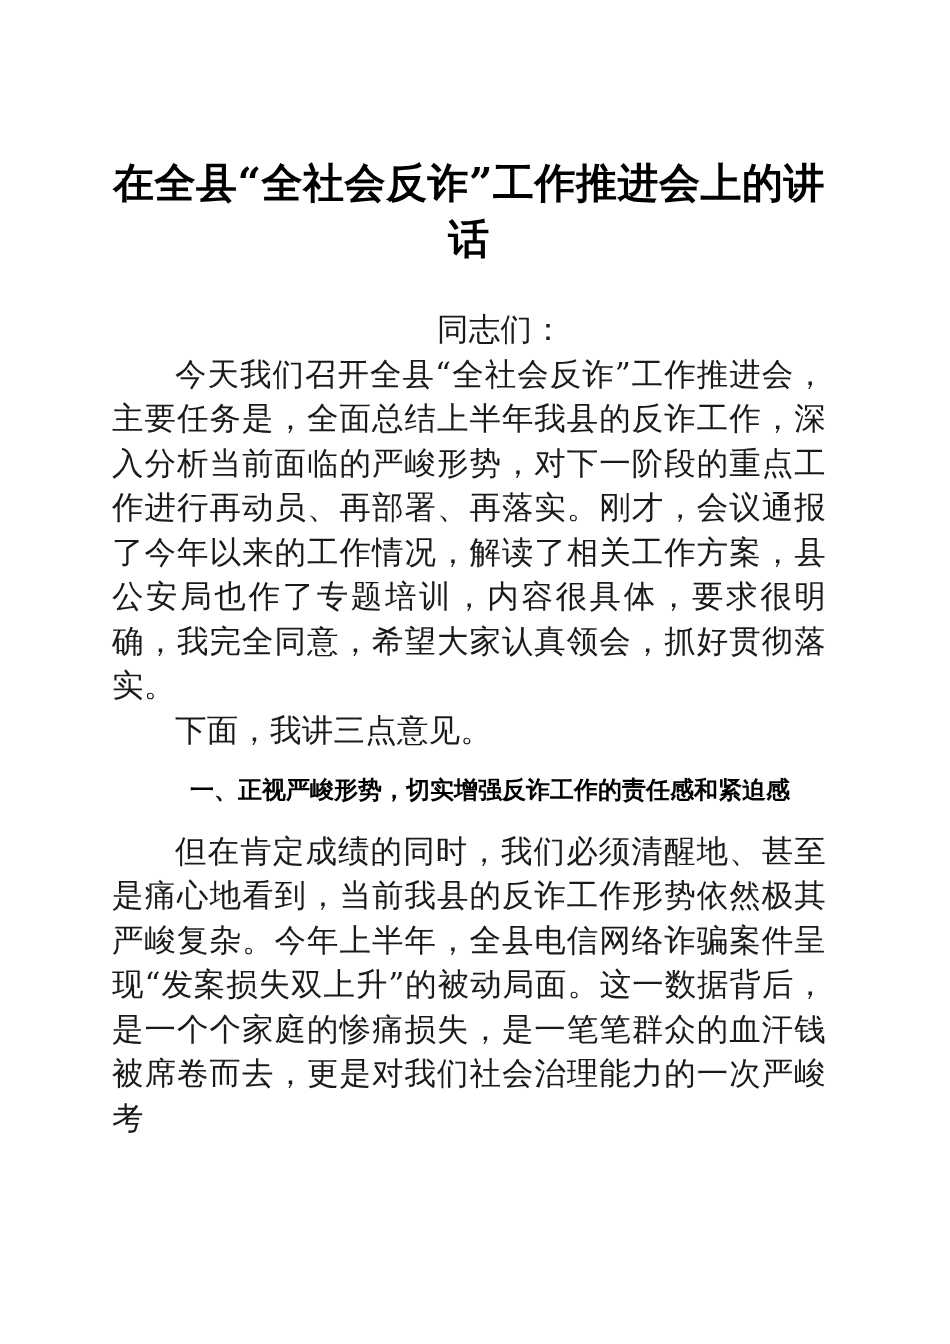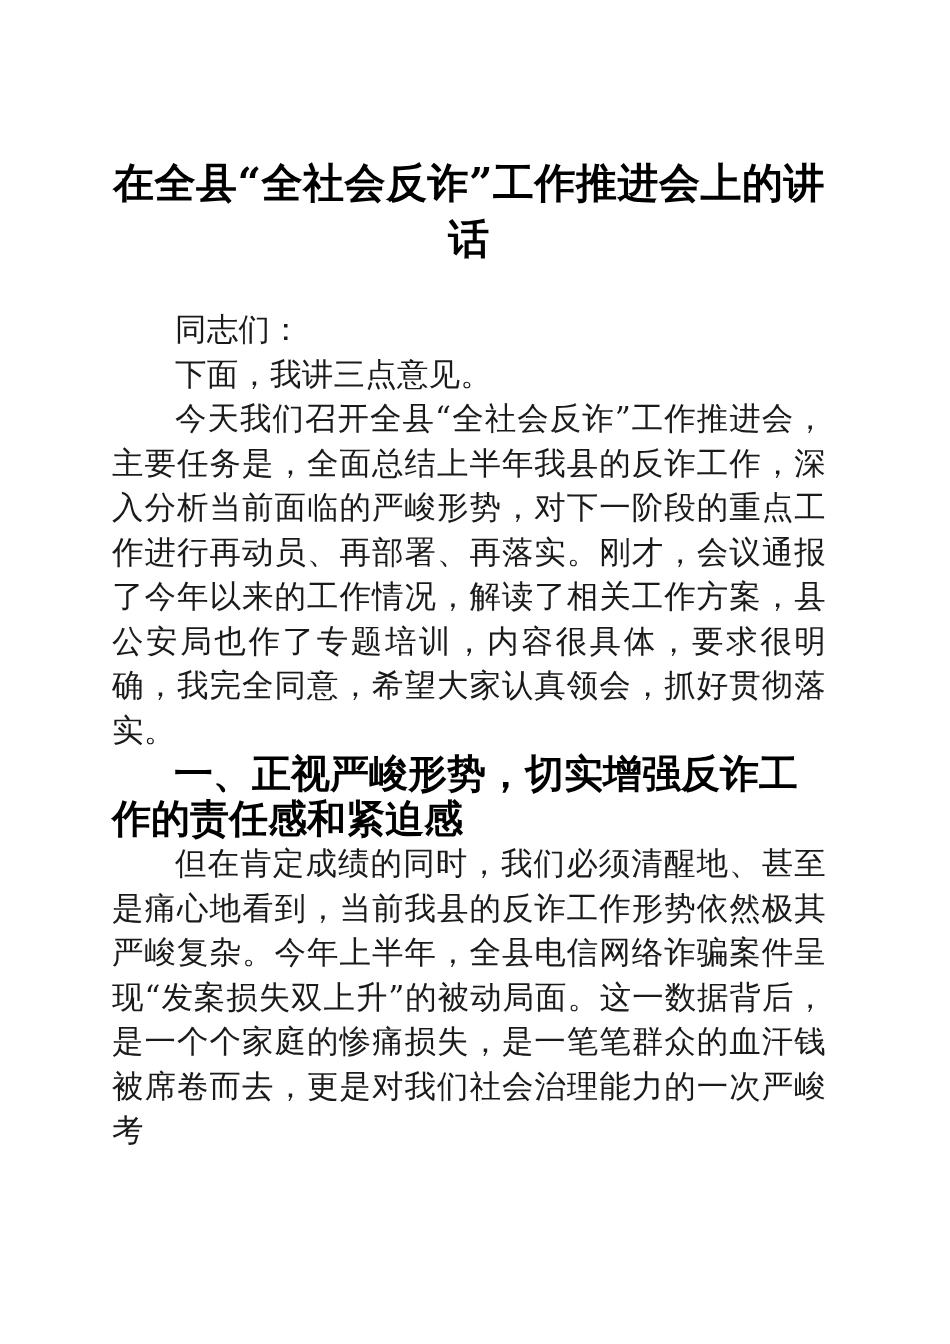--- a/index.html
+++ b/index.html
@@ -60,58 +60,58 @@
     color: #1a1a1a;
     text-align: justify;
     text-justify: inter-ideograph;
     text-indent: 63px;
     word-break: break-all;
     letter-spacing: 0.2px;
   }
 
   
   .para.salutation {
-    text-align: left;
+    text-align: center;
   }
 
   
   .para.short {
     text-align: left;
   }
 
   
   .section-heading {
-    margin: 0;
+    margin: 16px;
     padding: 0;
     font-family: Liberation Sans, sans-serif;
     font-weight: 700;
-    font-size: 39px;
+    font-size: 24px;
     line-height: 44.5px;
     color: #000000;
     text-indent: 62px;
     text-align: left;
     word-break: break-all;
     letter-spacing: 0px;
   }
 </style>
 </head>
 <body>
 
 <div id="page">
   <div class="doc-body">
 
     <h1 class="doc-title">在全县“全社会反诈”工作推进会上的讲话</h1>
 
     <div class="title-gap"></div>
 
     <p class="para salutation">同志们：</p>
 
+    <p class="para">今天我们召开全县“全社会反诈”工作推进会，主要任务是，全面总结上半年我县的反诈工作，深入分析当前面临的严峻形势，对下一阶段的重点工作进行再动员、再部署、再落实。刚才，会议通报了今年以来的工作情况，解读了相关工作方案，县公安局也作了专题培训，内容很具体，要求很明确，我完全同意，希望大家认真领会，抓好贯彻落实。</p>
+
     <p class="para short">下面，我讲三点意见。</p>
-
-    <p class="para">今天我们召开全县“全社会反诈”工作推进会，主要任务是，全面总结上半年我县的反诈工作，深入分析当前面临的严峻形势，对下一阶段的重点工作进行再动员、再部署、再落实。刚才，会议通报了今年以来的工作情况，解读了相关工作方案，县公安局也作了专题培训，内容很具体，要求很明确，我完全同意，希望大家认真领会，抓好贯彻落实。</p>
 
     <p class="section-heading">一、正视严峻形势，切实增强反诈工作的责任感和紧迫感</p>
 
 
     <p class="para">但在肯定成绩的同时，我们必须清醒地、甚至是痛心地看到，当前我县的反诈工作形势依然极其严峻复杂。今年上半年，全县电信网络诈骗案件呈现“发案损失双上升”的被动局面。这一数据背后，是一个个家庭的惨痛损失，是一笔笔群众的血汗钱被席卷而去，更是对我们社会治理能力的一次严峻考</p>
 
   </div>
 </div>
 
 </body></html>

